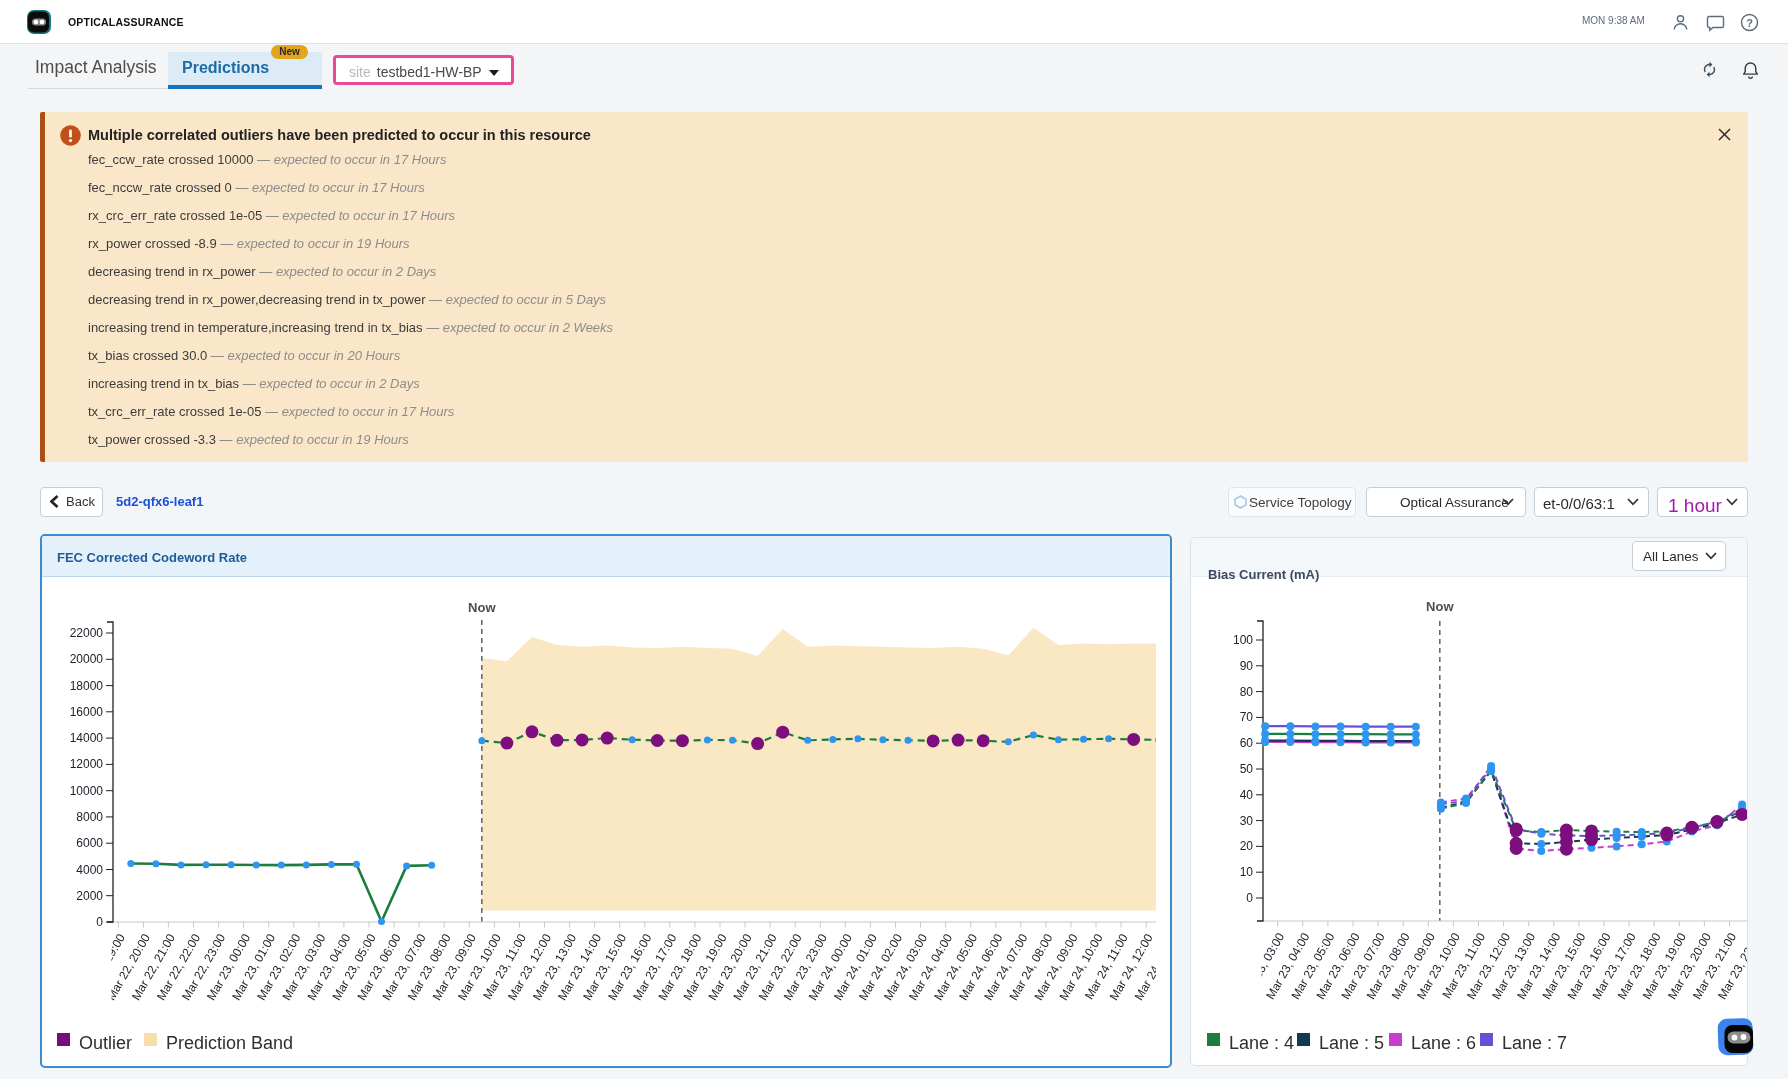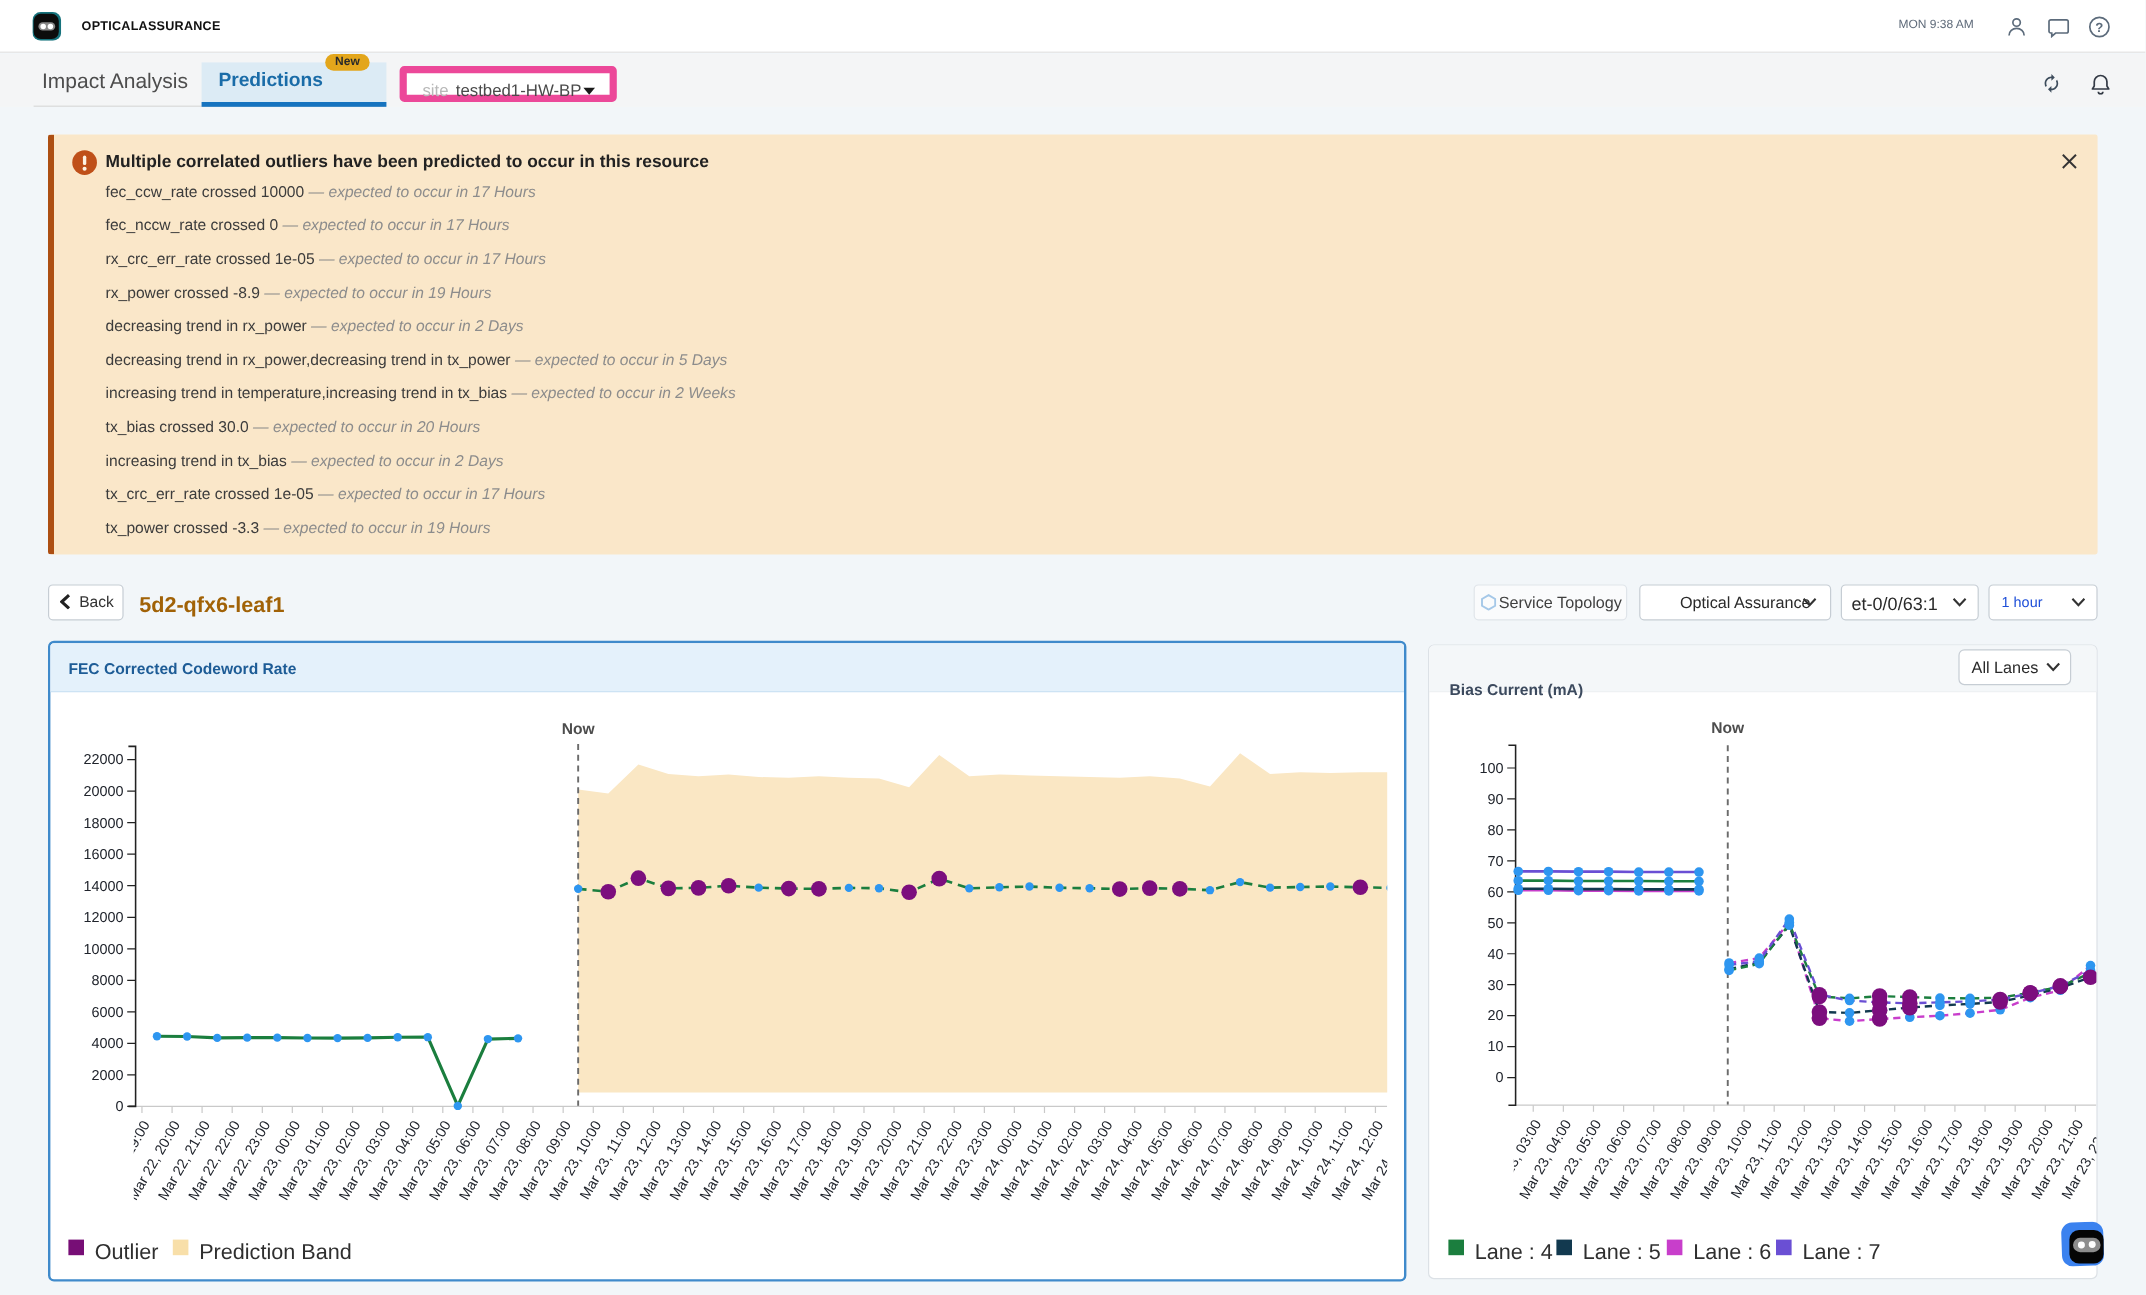--- a/index.html
+++ b/index.html
@@ -13,46 +13,46 @@
 
 
 #tabrow { left:0; top:45px; width:1788px; height:44px; background:#f4f5f6; }
 #tab1 { left:35px; top:57px; font-size:17.5px; color:#4d4d4d; }
 #tabactivebg { left:168px; top:52px; width:154px; height:37px; background:#dcebf5; }
 #tab2 { left:182px; top:59px; font-size:16px; font-weight:bold; color:#1a6ca8; }
 #tabgrey { left:28px; top:88px; width:292px; height:1px; background:#d9d9d9; }
 #tabblue { left:168px; top:85px; width:154px; height:4px; background:#1673bf; }
 #newbadge { left:271px; top:45px; width:37px; height:14px; background:#e3a61b; border-radius:8px;
   font-size:10px; font-weight:bold; color:#2a2a2a; text-align:center; line-height:14px; }
-#siteselect { left:333px; top:55px; width:181px; height:30px; background:#fff; border:6px solid #ec4899;
+#siteselect { left:333px; top:55px; width:181px; height:30px; background:#fff; border:3px solid #ec4899;
   border-radius:4px; font-size:14px; line-height:28px; }
 #siteselect .lbl { color:#b8b8b8; margin-left:13px; }
 #siteselect .val { color:#4a4a4a; margin-left:6px; }
 
 
 #alert { left:40px; top:112px; width:1708px; height:350px; background:#fae7c9;
   border-left:5px solid #ad4f12; border-radius:2px; }
 #alerttitle { left:88px; top:127px; font-size:14.5px; font-weight:bold; color:#222; }
 #alertitems { left:88px; top:146px; }
 .aitem { height:28px; line-height:28px; font-size:13px; color:#3c3c3c; }
 .aitem .ital { color:#8c8c8c; font-style:italic; }
 
 
 .btn { background:#fff; border:1px solid #c6cdd4; border-radius:4px; height:30px; }
 #backbtn { left:40px; top:487px; width:63px; }
 #backtxt { left:66px; top:494px; font-size:13px; color:#333; }
-#device { left:116px; top:494px; font-size:18px; font-weight:bold; color:#a16207; }
+#device { left:116px; top:494px; font-size:13px; font-weight:bold; color:#1d4ed8; }
 #svctopo { left:1228px; top:487px; width:128px; background:#fafbfc; border-color:#e0e5ea; }
 #svctxt { left:1249px; top:495px; font-size:13.5px; color:#404040; }
 #sel1 { left:1366px; top:487px; width:160px; }
 #sel1t { left:1376px; top:495px; font-size:13.5px; color:#2a2a2a;margin-left:24px; }
 #sel2 { left:1534px; top:487px; width:115px; }
 #sel2t { left:1543px; top:495px; font-size:15px; color:#2a2a2a; }
 #sel3 { left:1657px; top:487px; width:91px; }
-#sel3t { left:1668px; top:495px; font-size:12px; color:#1d4ed8; }
+#sel3t { left:1668px; top:495px; font-size:19px; color:#a21caf; }
 
 
 #card1 { left:40px; top:534px; width:1132px; height:534px; background:#fff;
   border:2px solid #3f8acb; border-radius:5px; }
 #card1hdr { left:42px; top:536px; width:1128px; height:41px; background:#e4f1fb; border-bottom:1px solid #b9d7ee; border-radius:3px 3px 0 0; }
 #card1title { left:57px; top:550px; font-size:13px; font-weight:bold; color:#1d5c96; }
 #card2 { left:1190px; top:537px; width:558px; height:529px; background:#fff;
   border:1px solid #dce1e6; border-radius:5px; }
 #card2hdr { left:1191px; top:538px; width:556px; height:39px; background:#f4f7f9; border-bottom:1px solid #e8ecef; border-radius:4px 4px 0 0; }
 #card2title { left:1208px; top:550px; font-size:13px; font-weight:bold; color:#3c4a5e;margin-top:17px; }

